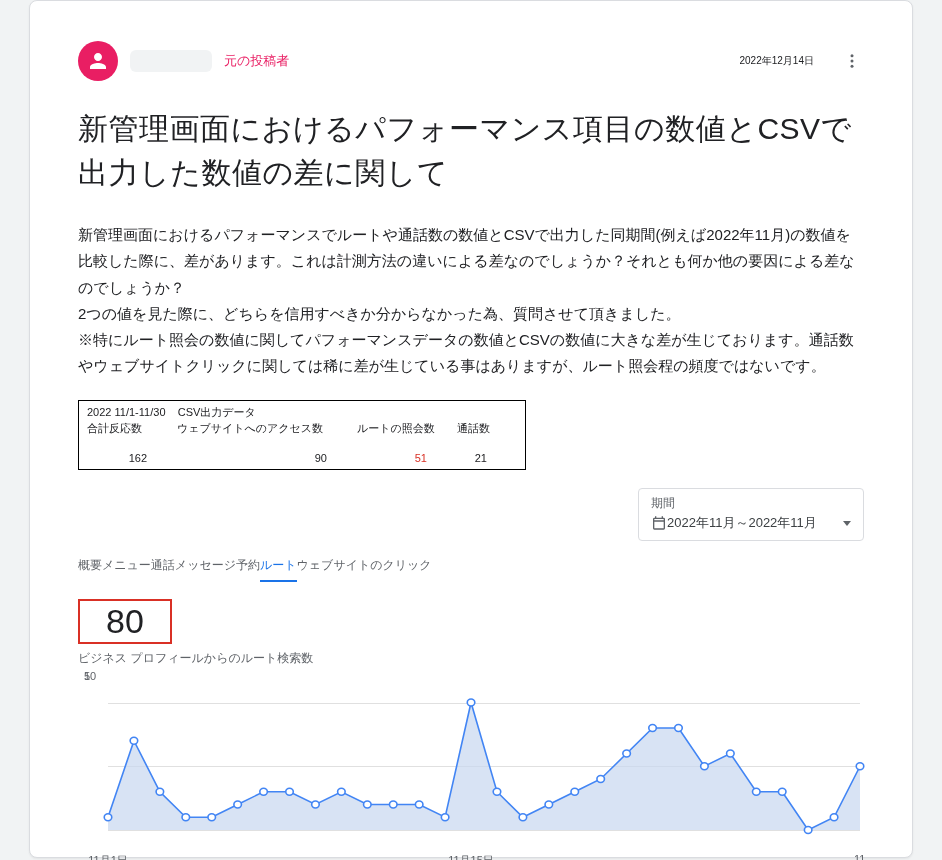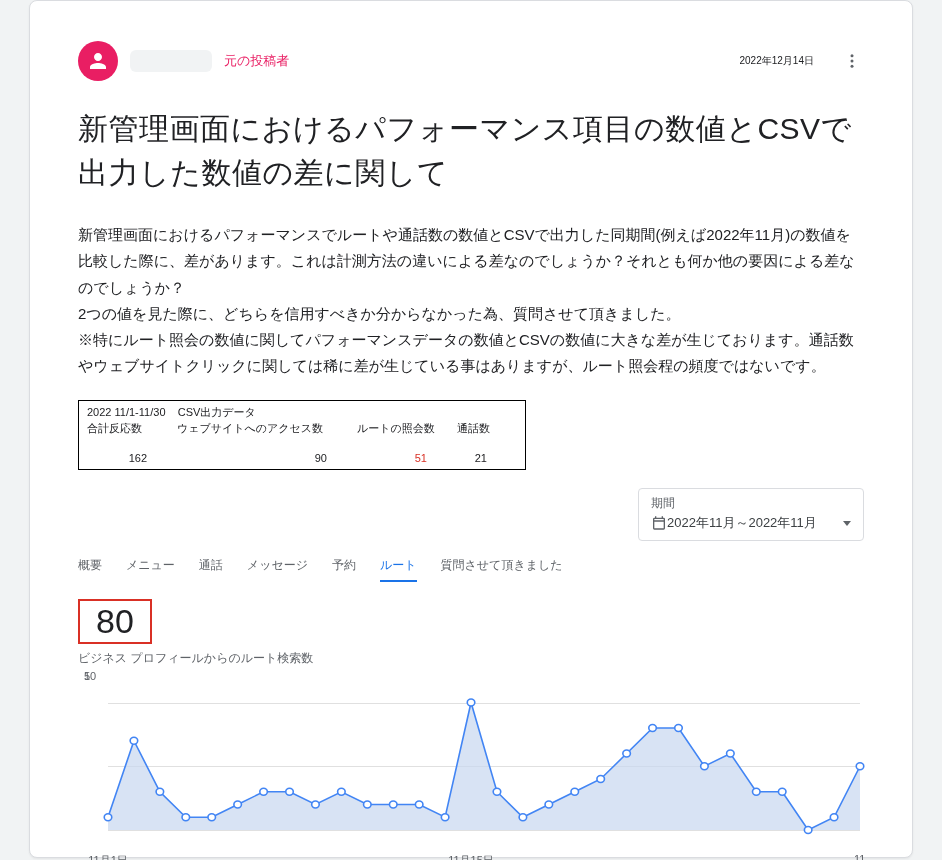--- a/index.html
+++ b/index.html
@@ -35,25 +35,25 @@
   .csv-vals span{text-align:right;padding-right:30px;}
   .csv-vals .red{color:#d93025;}
 
   
   .range-row{display:flex;justify-content:flex-end;margin:18px 0 8px 0;}
   .range-box{border:1px solid var(--border);border-radius:4px;padding:6px 12px 8px 12px;font-size:12px;color:var(--muted);min-width:200px;}
   .range-line{display:flex;align-items:center;gap:0;margin-top:2px;color:#3c4043;font-size:13px;}
   .tri{margin-left:auto;border-left:4px solid transparent;border-right:4px solid transparent;border-top:5px solid #5f6368;}
 
   
-  .tabs{display:flex;gap:24px;font-size:12px;color:var(--muted);border-bottom:1px solid transparent;margin:10px 0 16px 0;}
+  .tabs{display:flex;font-size:12px;color:var(--muted);border-bottom:1px solid transparent;margin:10px 0 16px 0;}
   .tab{padding:6px 0;cursor:pointer;}
   .tab.active{color:var(--blue);border-bottom:2px solid var(--blue);}
 
-  .big{font-size:34px;font-weight:400;border:2px solid #d93025;display:inline-block;padding:0 16px;line-height:1.2;}
+  .big{font-size:34px;font-weight:400;border:2px solid #d93025;display:inline-block;padding:0 26px;line-height:1.2;}
   .sub{font-size:12px;color:var(--muted);margin:6px 0 0 0;}
 
   
   .chart{position:relative;height:180px;margin-top:10px;}
   .ylabels{position:absolute;left:6px;top:0;font-size:11px;color:var(--muted);}
   .yl{position:absolute;left:0;}
   .plot{position:absolute;left:30px;right:4px;top:0;bottom:26px;border-bottom:1px solid var(--grid);}
   .glines div{position:absolute;left:0;right:0;border-top:1px solid var(--grid);}
   svg.series{position:absolute;left:0;top:0;width:100%;height:100%;overflow:visible;}
   .xlabels{position:absolute;left:30px;right:4px;bottom:4px;font-size:11px;color:var(--muted);}
@@ -128,21 +128,21 @@
     </div>
 
     
     <div class="tabs" id="tabs">
         <div class="tab">概要</div>
         <div class="tab">メニュー</div>
         <div class="tab">通話</div>
         <div class="tab">メッセージ</div>
         <div class="tab">予約</div>
         <div class="tab active">ルート</div>
-        <div class="tab">質問させて頂きました</div>
+        <div class="tab">ウェブサイトのクリック</div>
       </div>
 
     
     <div>
       <span class="big">80</span>
     </div>
     <div class="sub">ビジネス プロフィールからのルート検索数</div>
 
     
     <div class="chart">

